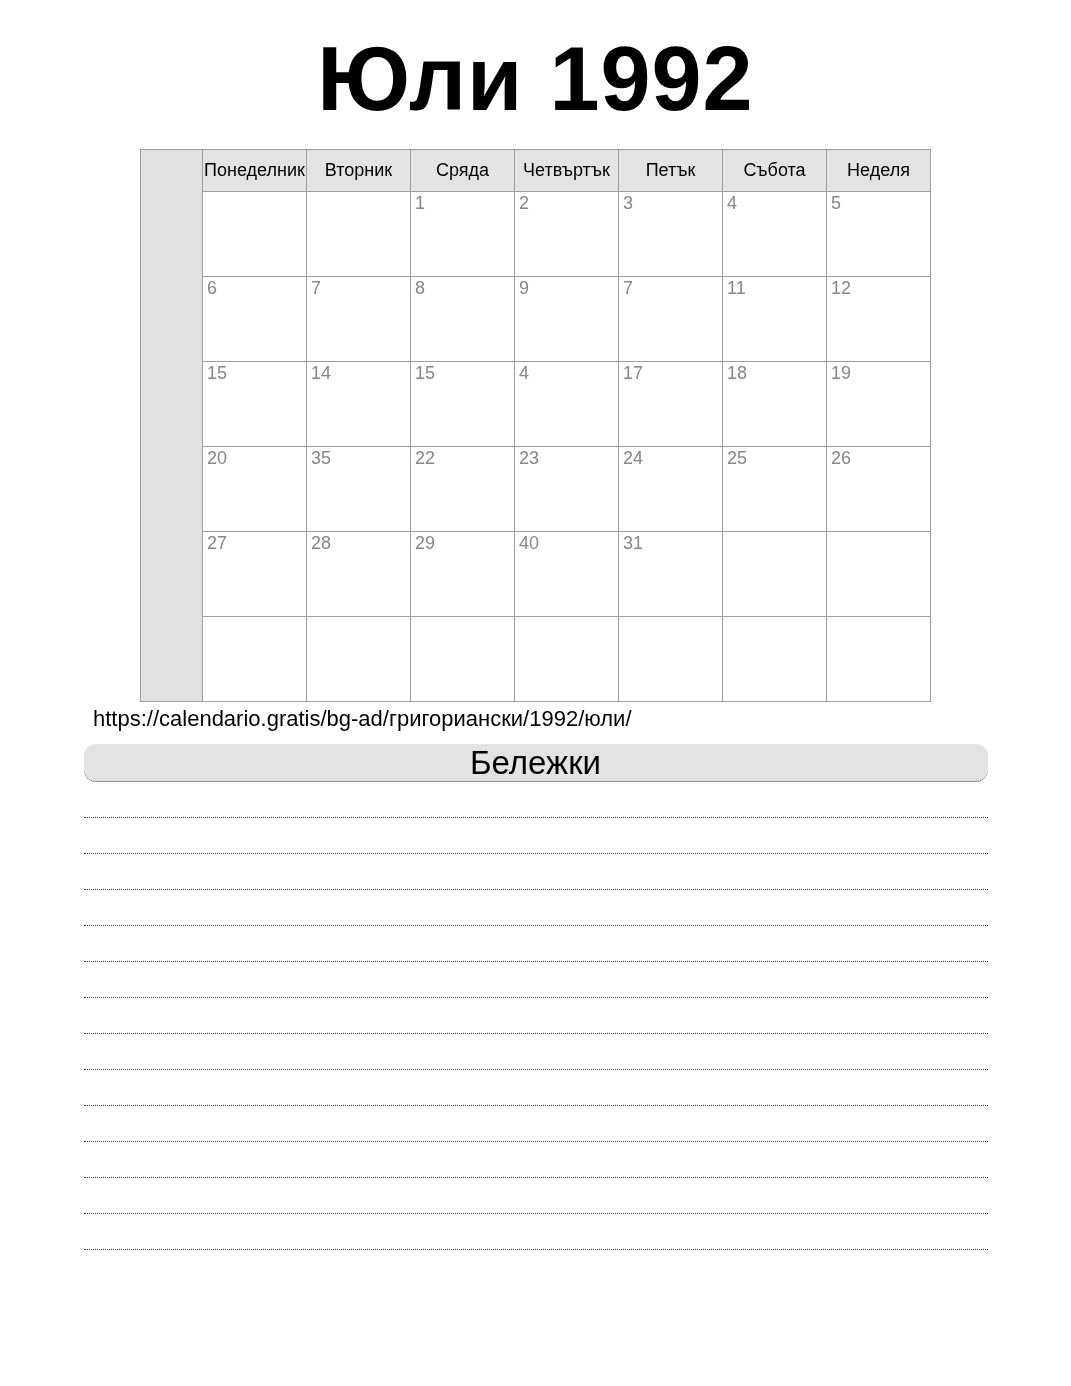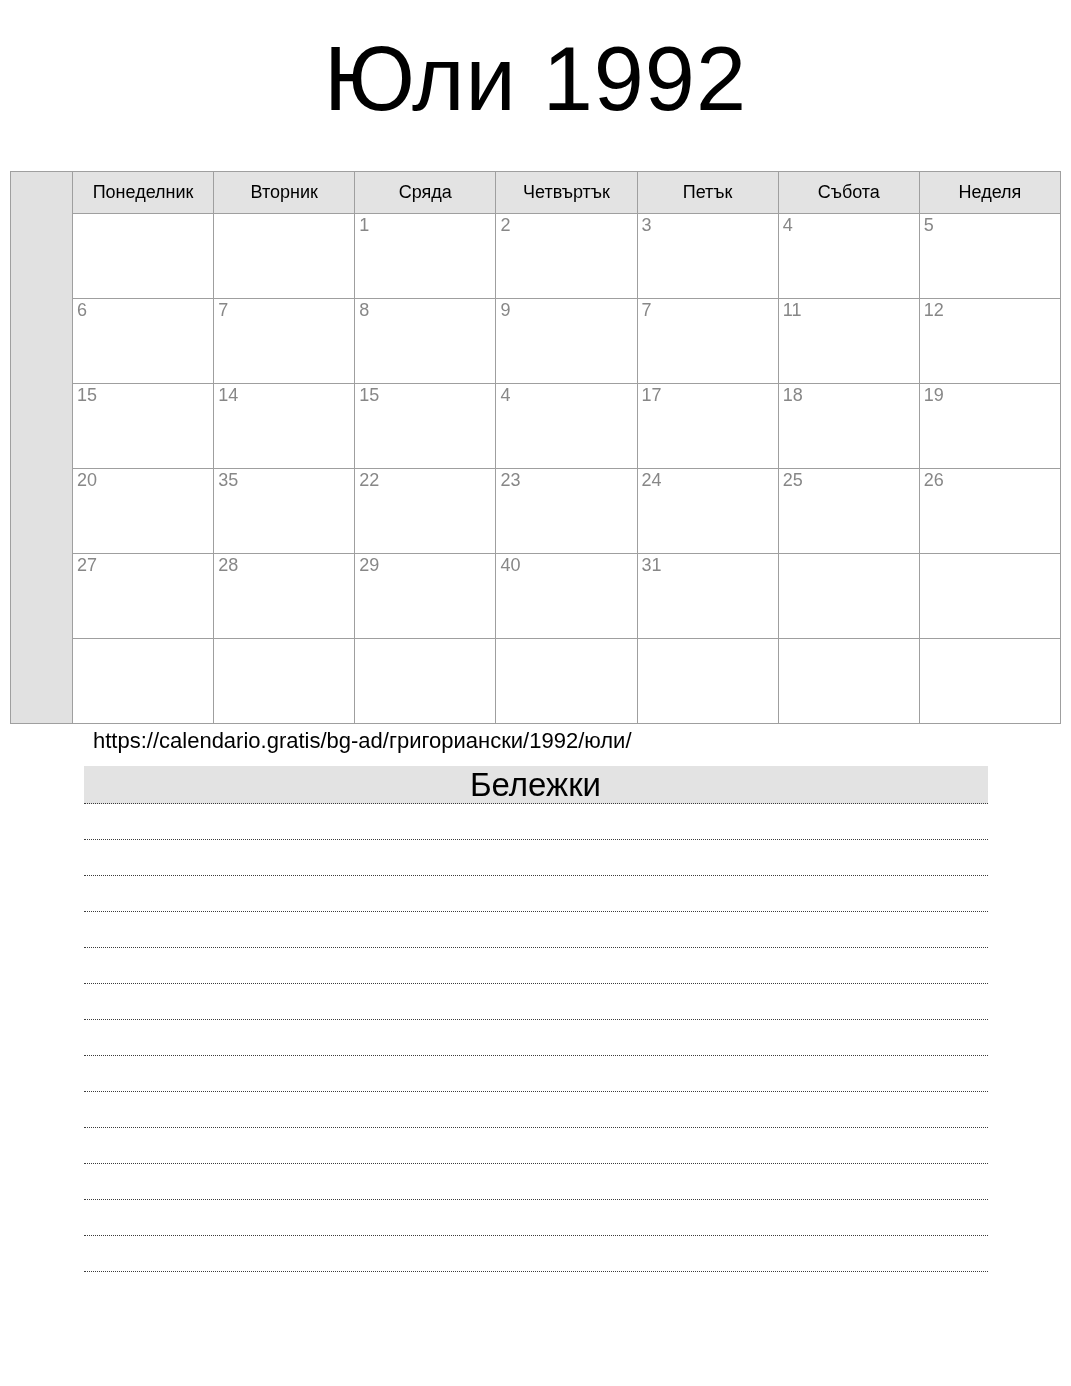--- a/index.html
+++ b/index.html
@@ -6,30 +6,30 @@
   html, body { margin: 0; padding: 0; }
   body {
     width: 1071px;
     height: 1386px;
     background: #ffffff;
     font-family: "Liberation Sans", sans-serif;
     color: #000;
     overflow: hidden;
   }
   .title {
-    margin: 34px 0 47px 0;
+    margin: 34px 0 25px 0;
     text-align: center;
     font-size: 90px;
-    font-weight: 400;
+    font-weight: 700;
     line-height: 1;
     letter-spacing: 1px;
     white-space: nowrap;
   }
   table.calendar {
-    width: 1051px;
+    width: 791px;
     margin: 0 auto;
     border-collapse: collapse;
     table-layout: fixed;
     empty-cells: show;
   }
   col.gutter-col { width: 62px; }
   table.calendar th.weekday {
     background: var(--header-bg, #e3e3e3);
     border: 1px solid var(--border, #9f9f9f);
     height: 42px;
@@ -65,20 +65,21 @@
     margin: 15px auto 0 auto;
   }
   .notes-header {
     background: var(--header-bg, #e3e3e3);
     height: 38px;
     line-height: 38px;
     text-align: center;
     font-size: 33px;
     font-weight: 400;
     border-bottom: 1px dotted #3c3c3c;
+    border-radius: 12px;
   }
   .note-line {
     height: 36px;
     border-bottom: 1px dotted #3c3c3c;
   }
 </style>
 </head>
 <body>
 
 <div>

